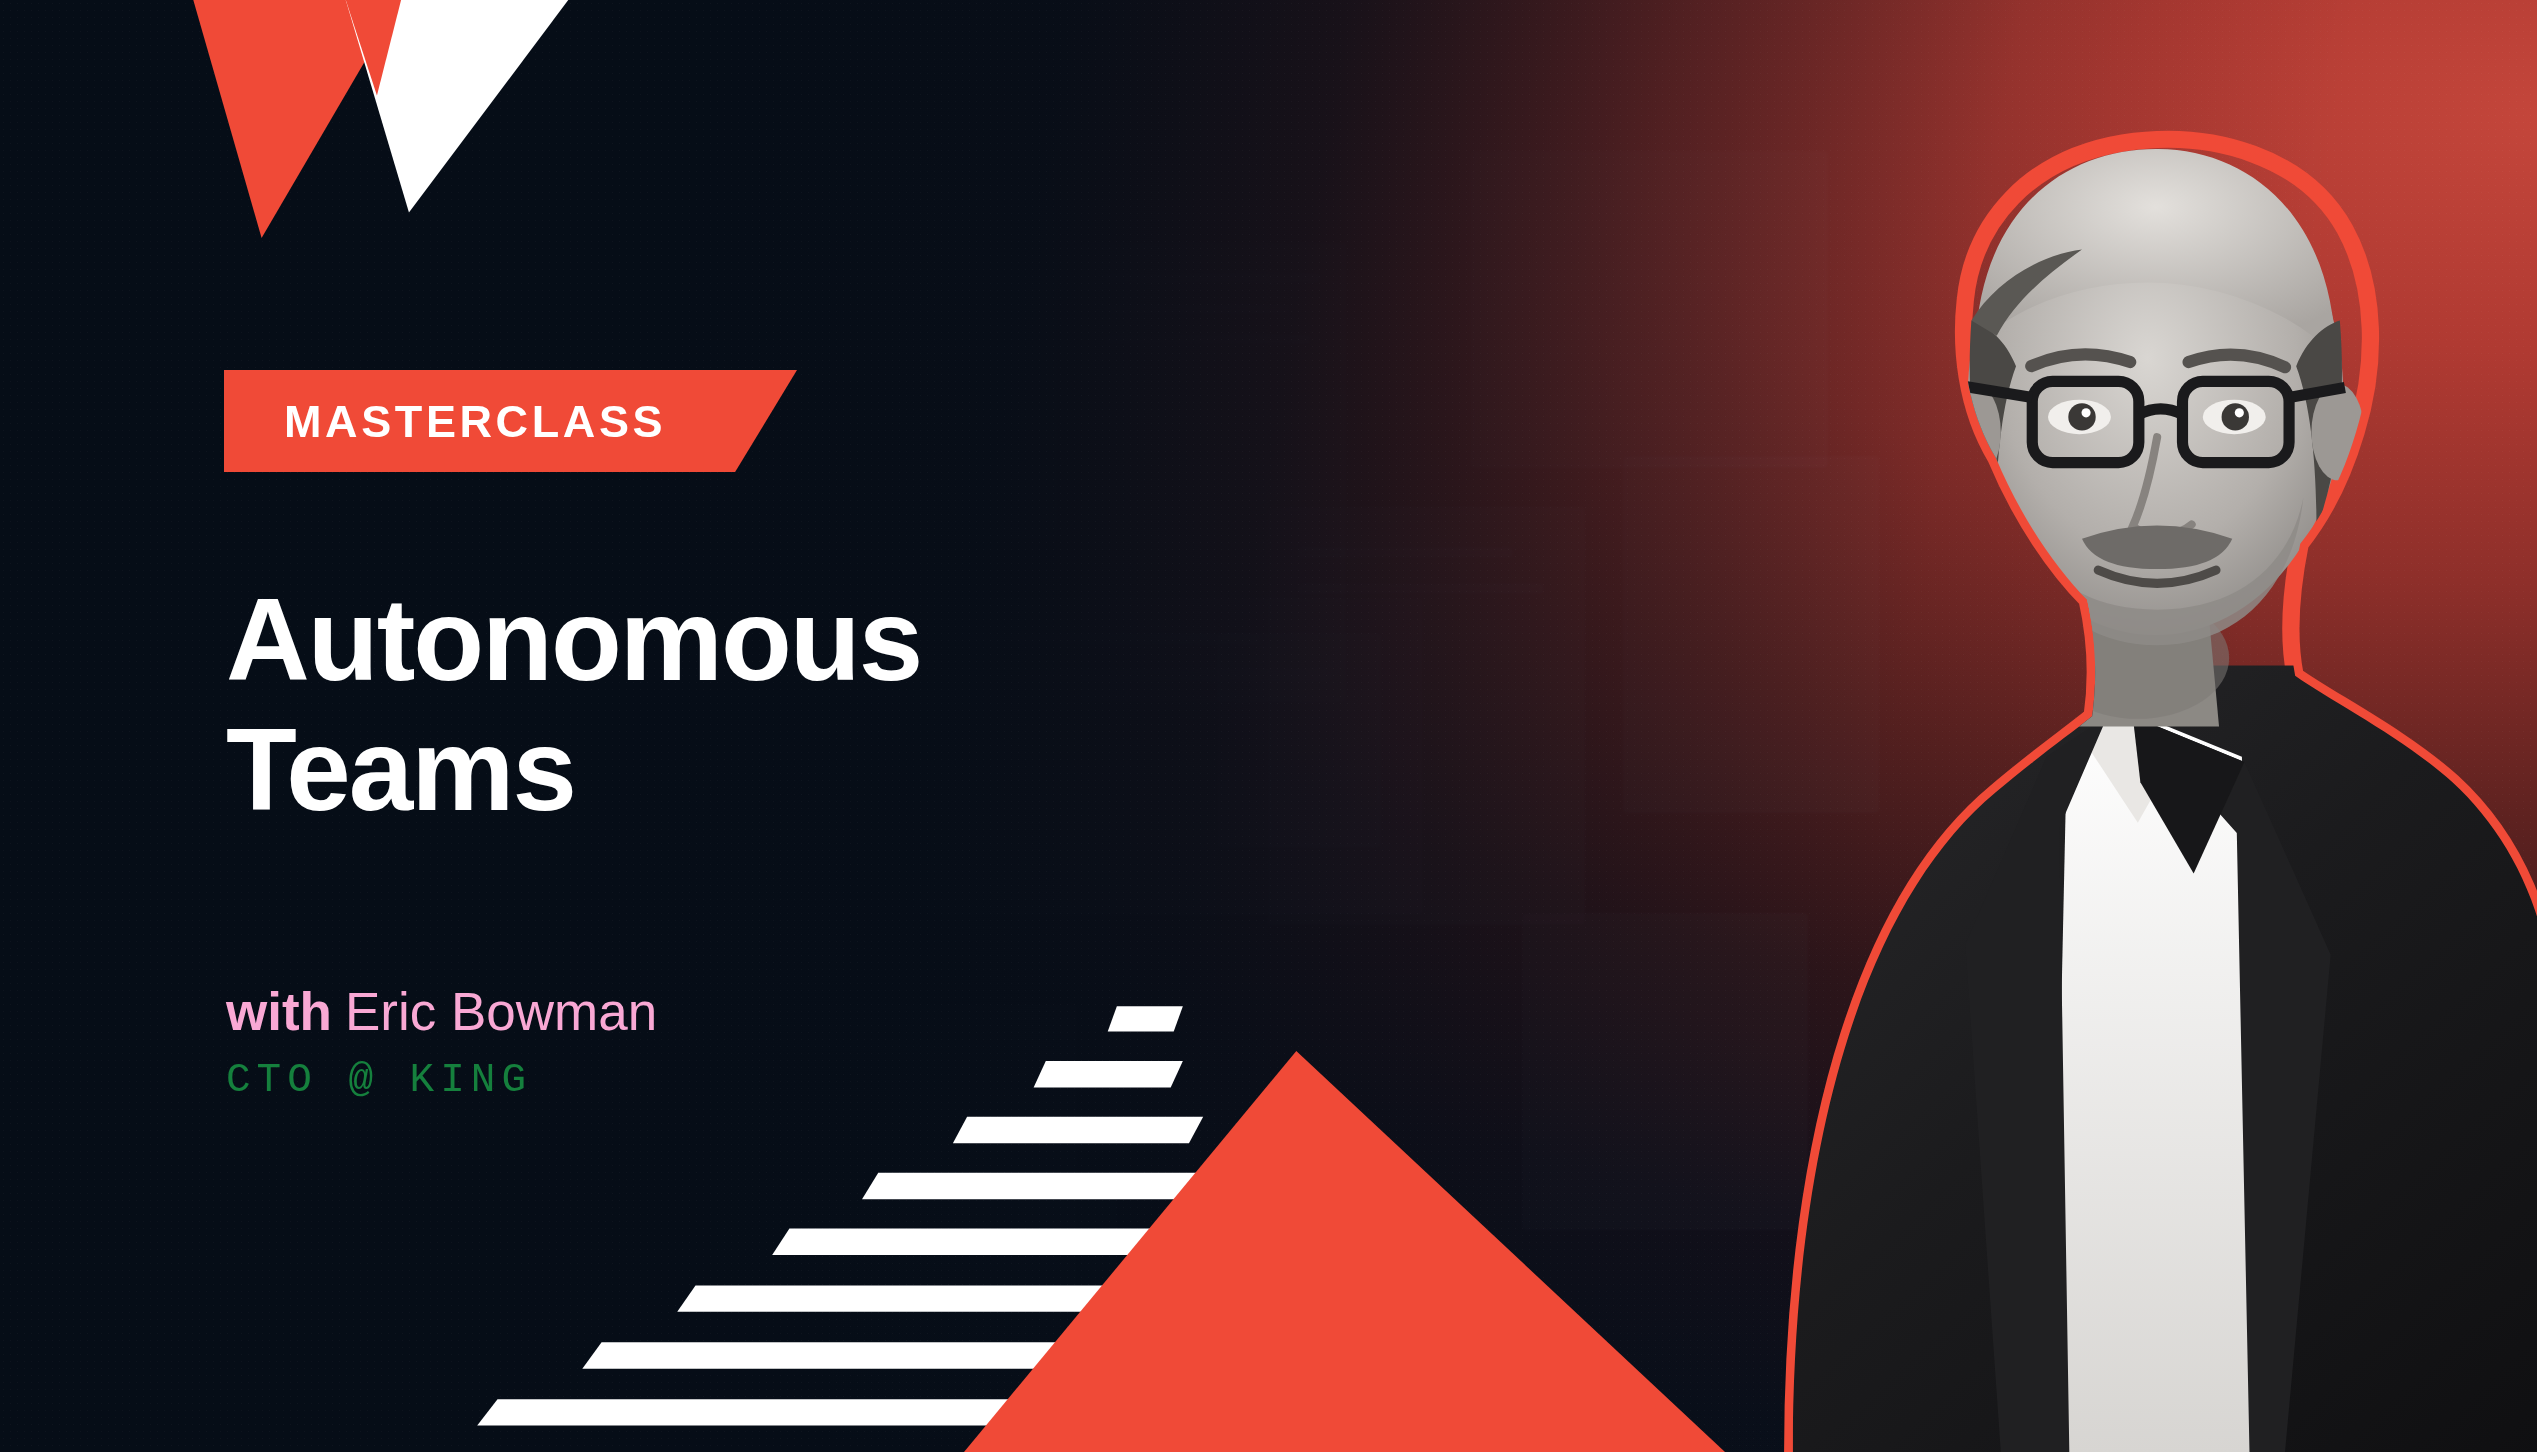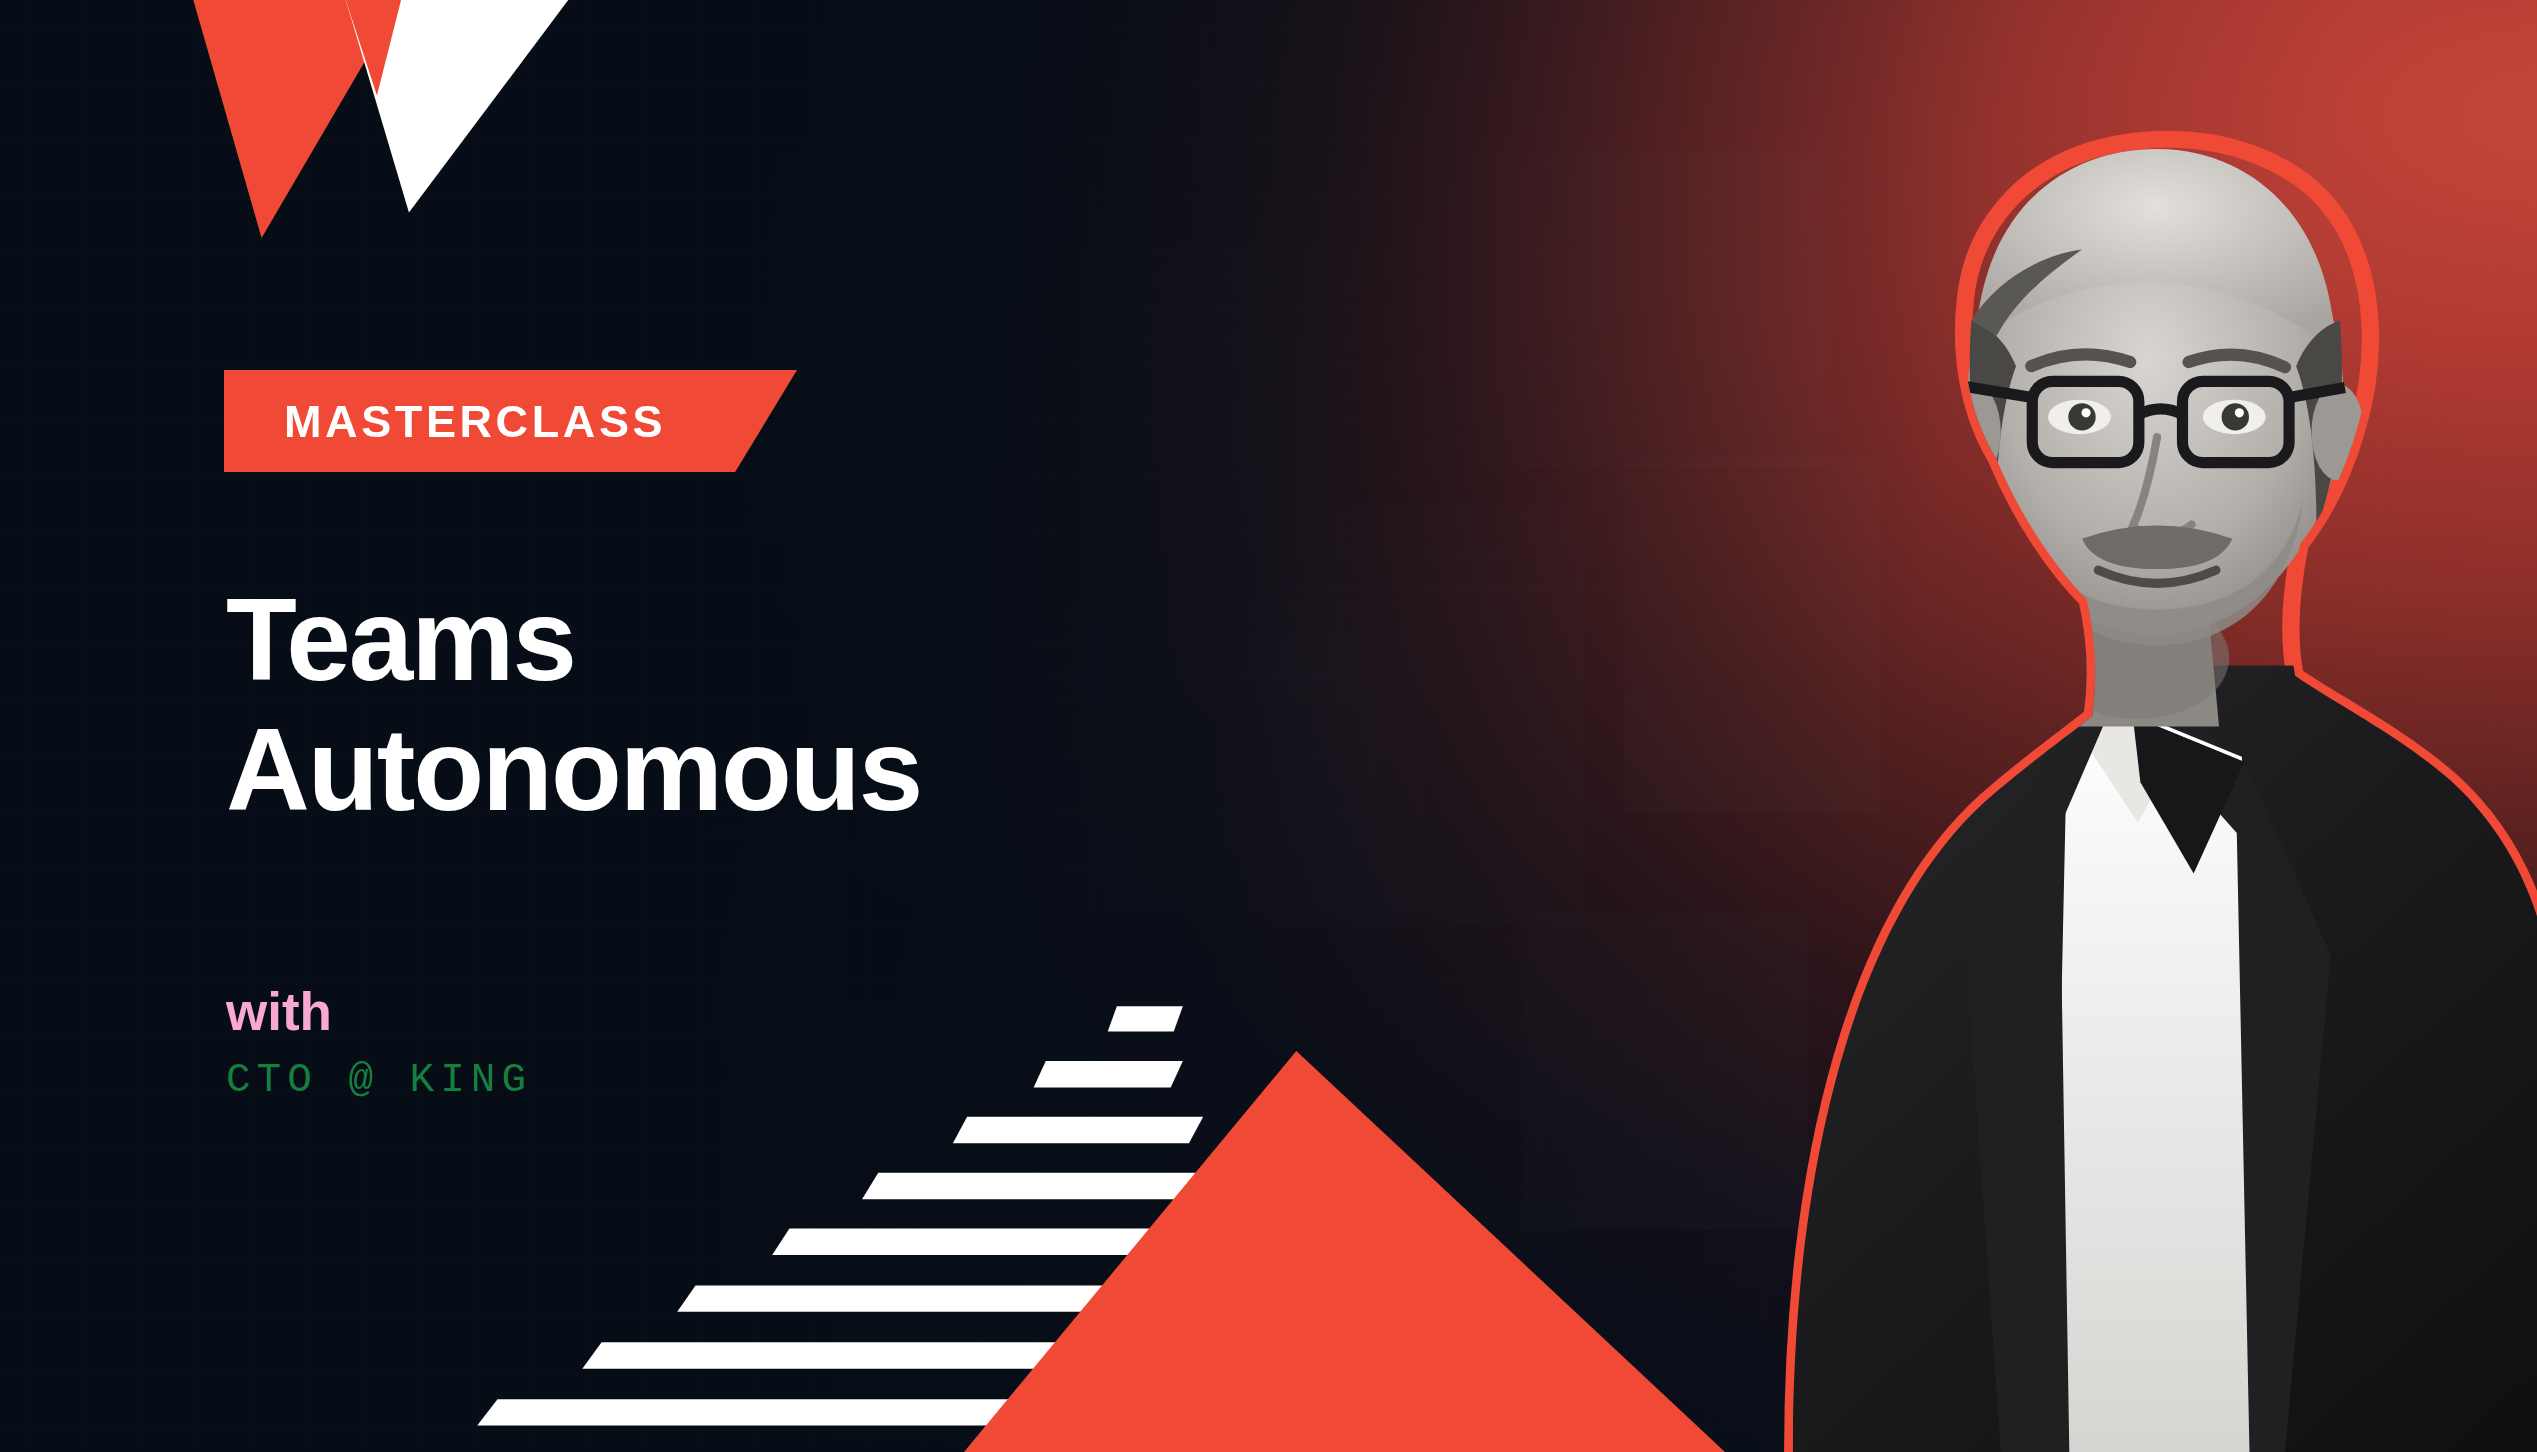--- a/index.html
+++ b/index.html
@@ -204,27 +204,28 @@
       <polygon points="300,0 410,0 362,190" fill="#F04A37"></polygon>
     </svg>
   </div>
 
   <div class="badge">
     <div class="badge-shape"></div>
     <div class="badge-label">MASTERCLASS</div>
   </div>
 
   <div class="headline">
+    <span class="ln">Autonomous</span>
     <span class="ln">Teams</span>
-    <span class="ln">Autonomous</span>
   </div>
 
   <div class="presenter">
     <div class="presenter-row">
       <span class="presenter-with">with</span>
+      <span class="presenter-name">Eric Bowman</span>
     </div>
     <div class="presenter-role">CTO @ KING</div>
   </div>
 
   <div class="stairs">
     <svg viewBox="0 0 3000 900" preserveAspectRatio="none">
       <g fill="#FFFFFF">
         <polygon points="2200,22   2330,22   2312,72   2182,72"></polygon>
         <polygon points="2060,130  2330,130  2306,182  2036,182"></polygon>
         <polygon points="1905,240  2370,240  2342,292  1877,292"></polygon>

